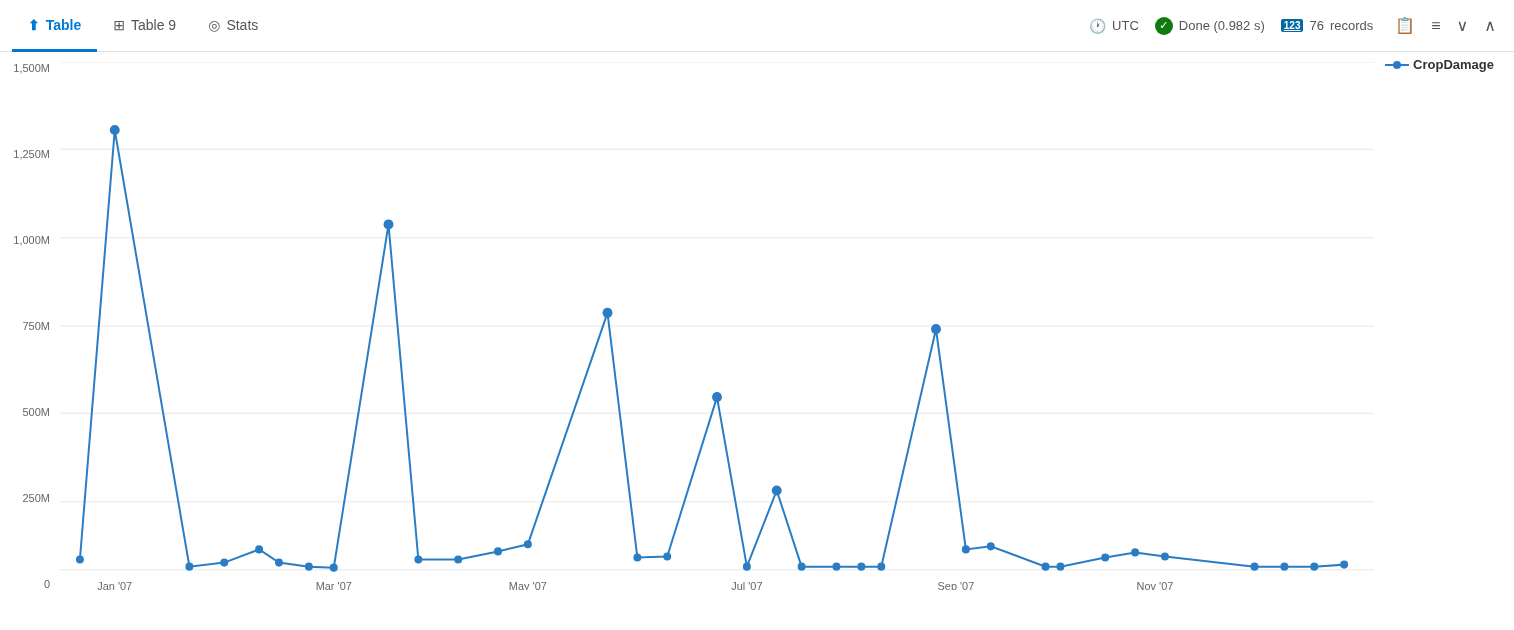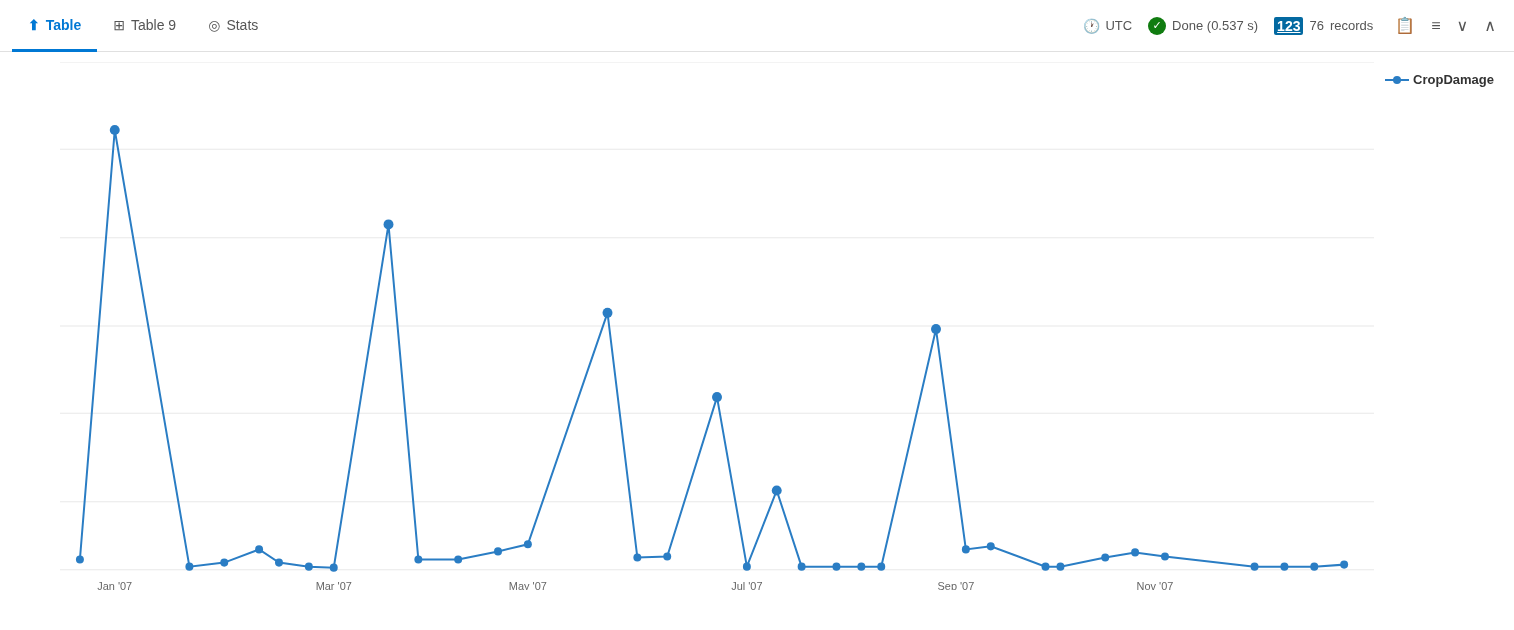--- a/index.html
+++ b/index.html
@@ -76,21 +76,21 @@
       display: flex;
       align-items: center;
       gap: 6px;
       color: #555;
       font-size: 13px;
     }
     
     .records-icon {
       background: #0369a1;
       color: white;
-      font-size: 14px;
+      font-size: 10px;
       padding: 1px 3px;
       border-radius: 2px;
       font-weight: bold;
       text-decoration: underline;
     }
     
     .toolbar-buttons {
       display: flex;
       align-items: center;
       gap: 4px;
@@ -127,21 +127,21 @@
       padding-right: 8px;
     }
     
     .y-label {
       font-size: 11px;
       color: #666;
     }
     
     .legend {
       position: absolute;
-      top: 20px;
+      top: 5px;
       right: 20px;
       display: flex;
       align-items: center;
       gap: 6px;
       font-size: 13px;
       font-weight: 600;
       color: #333;
     }
     
     .legend-line {
@@ -172,37 +172,46 @@
     <span>Stats</span>
   </div>
 
   <div class="header-right">
     <div class="utc-indicator">
       <span style="font-size:14px;">🕐</span>
       <span>UTC</span>
     </div>
     <div class="done-indicator">
       <div class="done-icon">✓</div>
-      <span>Done (0.537 s)</span>
+      <span>Done (0.982 s)</span>
     </div>
     <div class="records-indicator">
       <span class="records-icon">123</span>
       <span>76</span>
       <span>records</span>
     </div>
     <div class="toolbar-buttons">
       <button class="toolbar-btn">📋</button>
       <button class="toolbar-btn">≡</button>
       <button class="toolbar-btn">∨</button>
       <button class="toolbar-btn">∧</button>
     </div>
   </div>
 </div>
 
 <div class="chart-container">
+  <div class="y-axis-labels">
+    <span class="y-label">1,500M</span>
+    <span class="y-label">1,250M</span>
+    <span class="y-label">1,000M</span>
+    <span class="y-label">750M</span>
+    <span class="y-label">500M</span>
+    <span class="y-label">250M</span>
+    <span class="y-label">0</span>
+  </div>
 
   <div class="legend">
     <div class="legend-line">
       <svg width="24" height="12">
         <line x1="0" y1="6" x2="24" y2="6" stroke="#2a7dc4" stroke-width="2"></line>
         <circle cx="12" cy="6" r="4" fill="#2a7dc4"></circle>
       </svg>
       <span>CropDamage</span>
     </div>
   </div>

